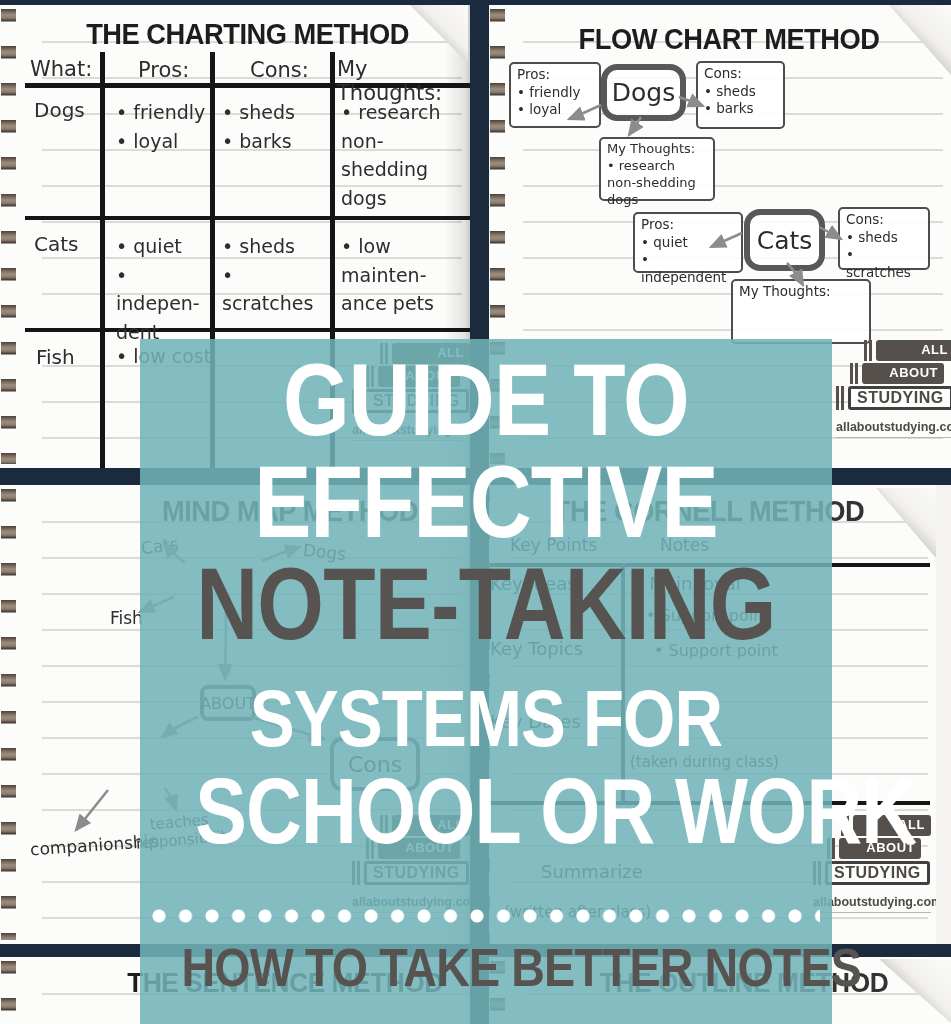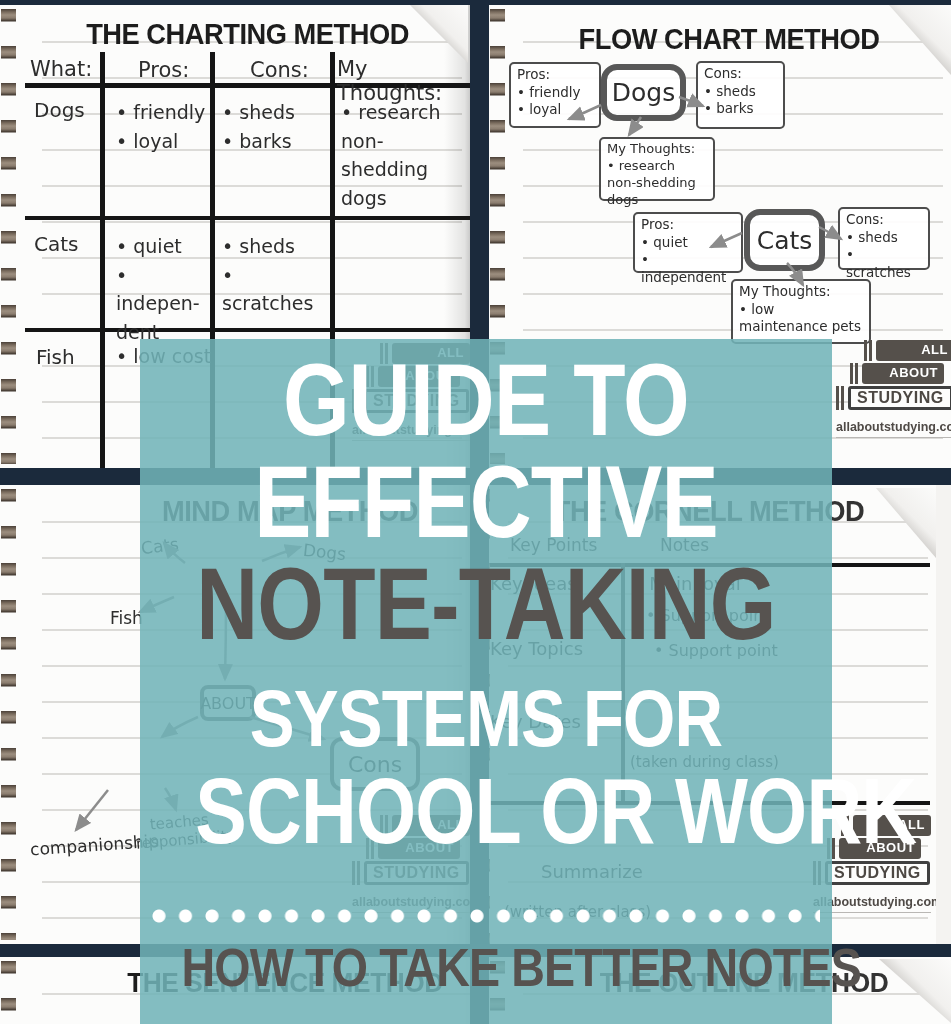--- a/index.html
+++ b/index.html
@@ -94,20 +94,23 @@
 
     <div class="hand" style="left:34px;top:227px;font-size:20px;">Cats</div>
     <div class="hand" style="left:116px;top:227px;width:88px;font-size:19px;line-height:1.5;">
       <div class="b">quiet</div>
       <div class="b">indepen-dent</div>
     </div>
     <div class="hand" style="left:222px;top:227px;width:105px;font-size:19px;line-height:1.5;">
       <div class="b">sheds</div>
       <div class="b">scratches</div>
     </div>
+    <div class="hand" style="left:341px;top:227px;width:118px;font-size:19px;line-height:1.5;">
+      <div class="b">low mainten-ance pets</div>
+    </div>
 
     <div class="hand" style="left:36px;top:340px;font-size:20px;">Fish</div>
     <div class="hand" style="left:116px;top:340px;width:100px;font-size:19px;">
       <div class="b">low cost</div>
     </div>
 
     <div class="badge" style="left:352px;top:338px;">
       <div class="book" style="width:90px;margin-left:auto;">
           <span class="spine">
             <i></i>
@@ -162,21 +165,20 @@
       <div class="b">independent</div>
     </div>
     <div class="node" style="left:255px;top:204px;width:69px;height:50px;">Cats</div>
     <div class="fbox" style="left:349px;top:202px;width:76px;height:55px;">
       <div>Cons:</div>
       <div class="b">sheds</div>
       <div class="b">scratches</div>
     </div>
     <div class="fbox" style="left:242px;top:274px;width:124px;height:57px;">
       <div>My Thoughts:</div>
-      <div class="b">low maintenance pets</div>
     </div>
 
     <svg class="arrows" width="462" height="463">
       <defs>
           <marker id="ah" markerWidth="8" markerHeight="8" refX="6" refY="3" orient="auto">
         <path d="M0,0 L7,3 L0,6 Z" fill="#8c8c8c"></path>
           </marker>
         </defs>
       <g stroke="#8c8c8c" stroke-width="2.5" fill="none" marker-end="url(#ah)">
         <path d="M112,100 Q95,108 80,114"></path>

